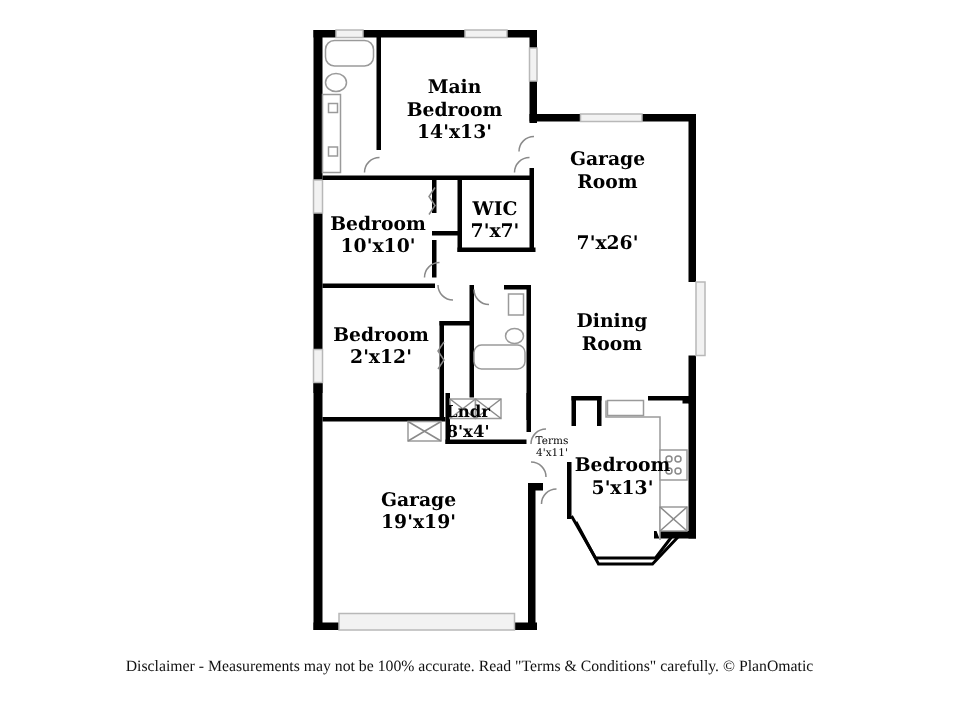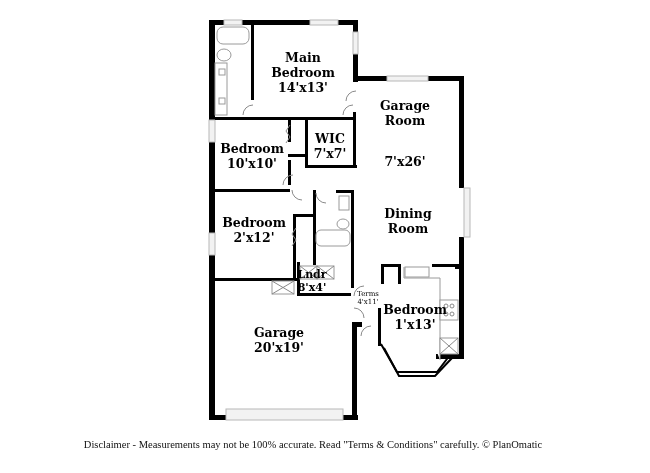--- a/index.html
+++ b/index.html
@@ -196,21 +196,21 @@
   <div>8'x4'</div>
 </div>
 
 <div class="room-label tiny" style="left:368px; top:290px;">
   <div>Terms</div>
   <div>4'x11'</div>
 </div>
 
 <div class="room-label" style="left:415px; top:302px;">
   <div>Bedroom</div>
-  <div>1'x13'</div>
+  <div>5'x13'</div>
 </div>
 
 <div class="room-label" style="left:279px; top:325px;">
   <div>Garage</div>
-  <div>20'x19'</div>
+  <div>19'x19'</div>
 </div>
 
 <div class="disclaimer">Disclaimer - Measurements may not be 100% accurate. Read "Terms &amp; Conditions" carefully. © PlanOmatic</div>
 
 </body></html>

